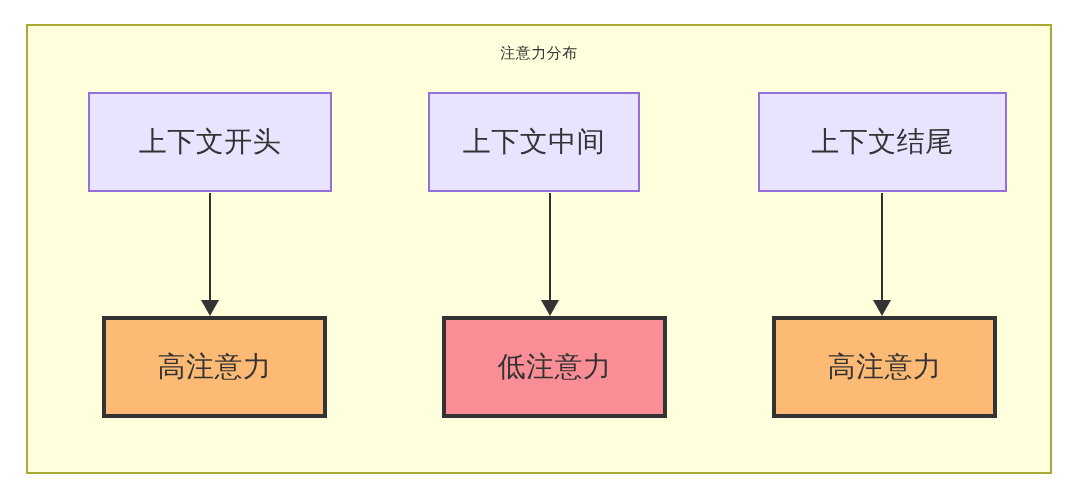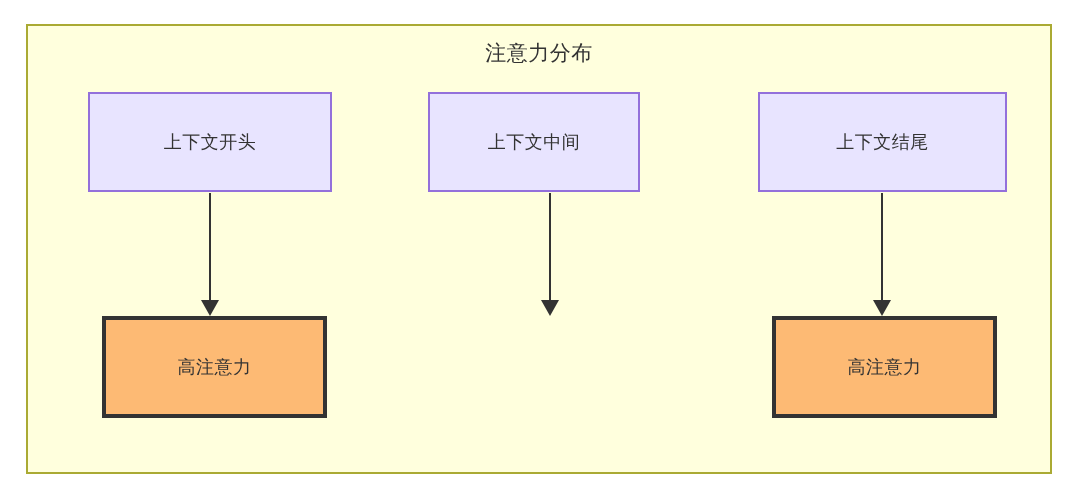--- a/index.html
+++ b/index.html
@@ -32,34 +32,34 @@
     border: 2px solid #aaaa33;
     box-sizing: border-box;
   }
 
   .cluster-title {
     position: absolute;
     left: 0;
     top: 14px;
     width: 100%;
     text-align: center;
-    font-size: 21px;
+    font-size: 15px;
     color: #333333;
     line-height: 26px;
     letter-spacing: 0.5px;
   }
 
   
   .node {
     position: absolute;
     box-sizing: border-box;
     display: flex;
     align-items: center;
     justify-content: center;
-    font-size: 18px;
+    font-size: 28px;
     color: #333333;
     letter-spacing: 0.5px;
     text-align: center;
   }
 
   .node-top {
     background: #e8e4ff;
     border: 2px solid #9370db;
     height: 100px;
   }
@@ -138,18 +138,21 @@
   </div>
 
   <div class="node node-top row-top col-3">
     <span>上下文结尾</span>
   </div>
 
   <div class="node node-bottom fill-high row-bottom col-1b">
     <span>高注意力</span>
   </div>
 
+  <div class="node node-bottom fill-low row-bottom col-2b">
+    <span>低注意力</span>
+  </div>
 
   <div class="node node-bottom fill-high row-bottom col-3b">
     <span>高注意力</span>
   </div>
 
 </div>
 
 </body></html>

